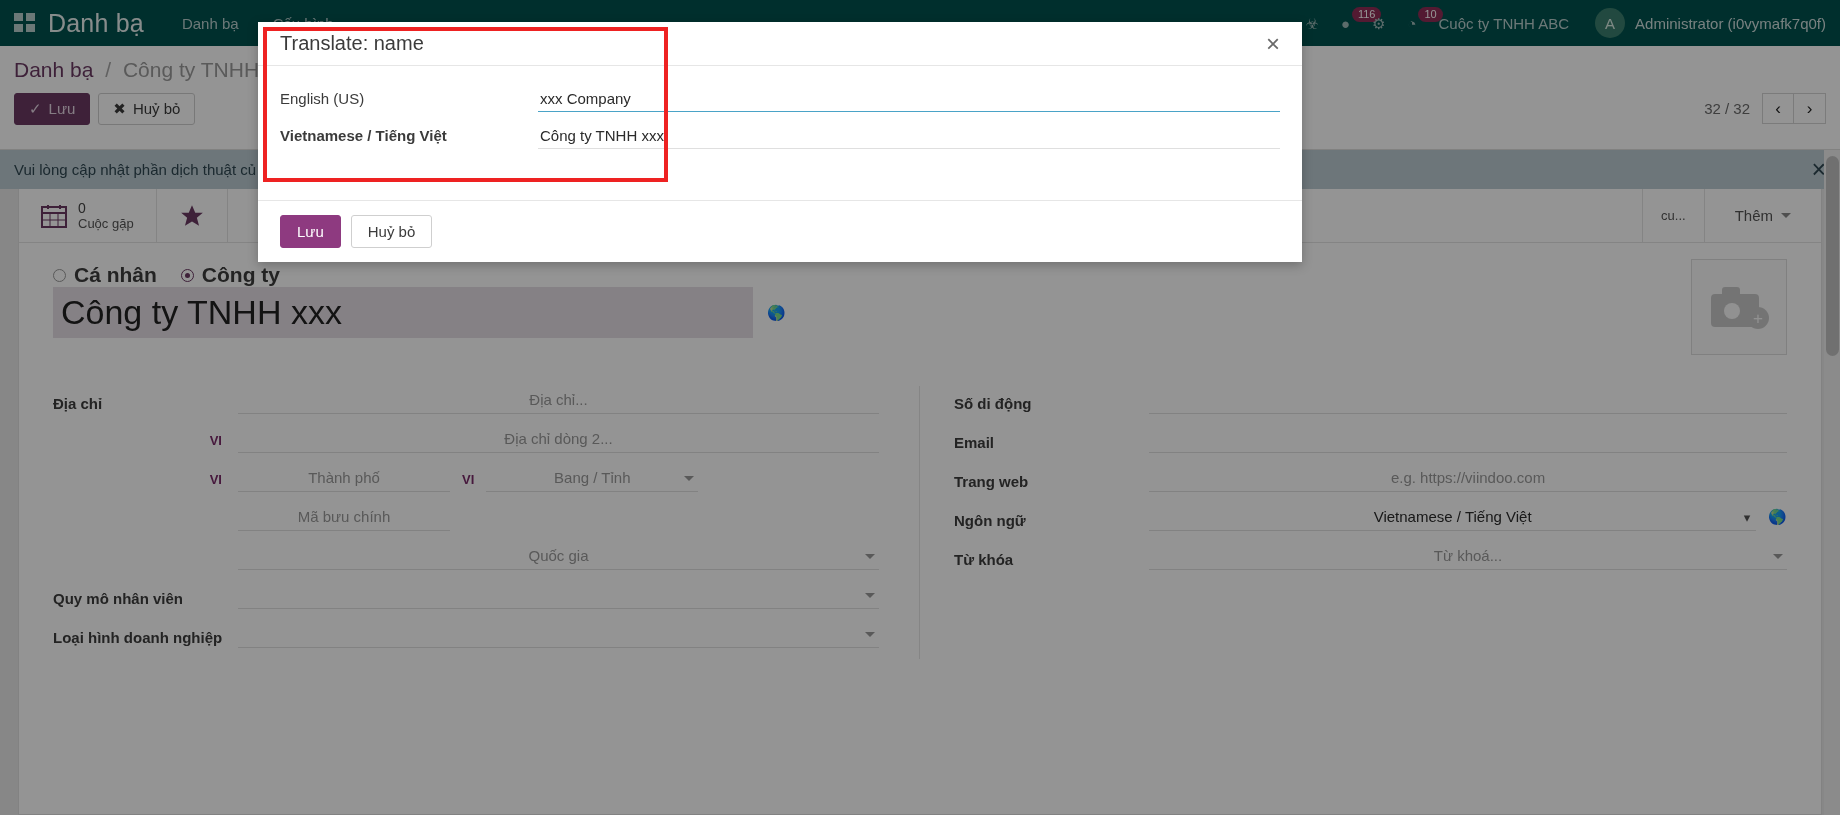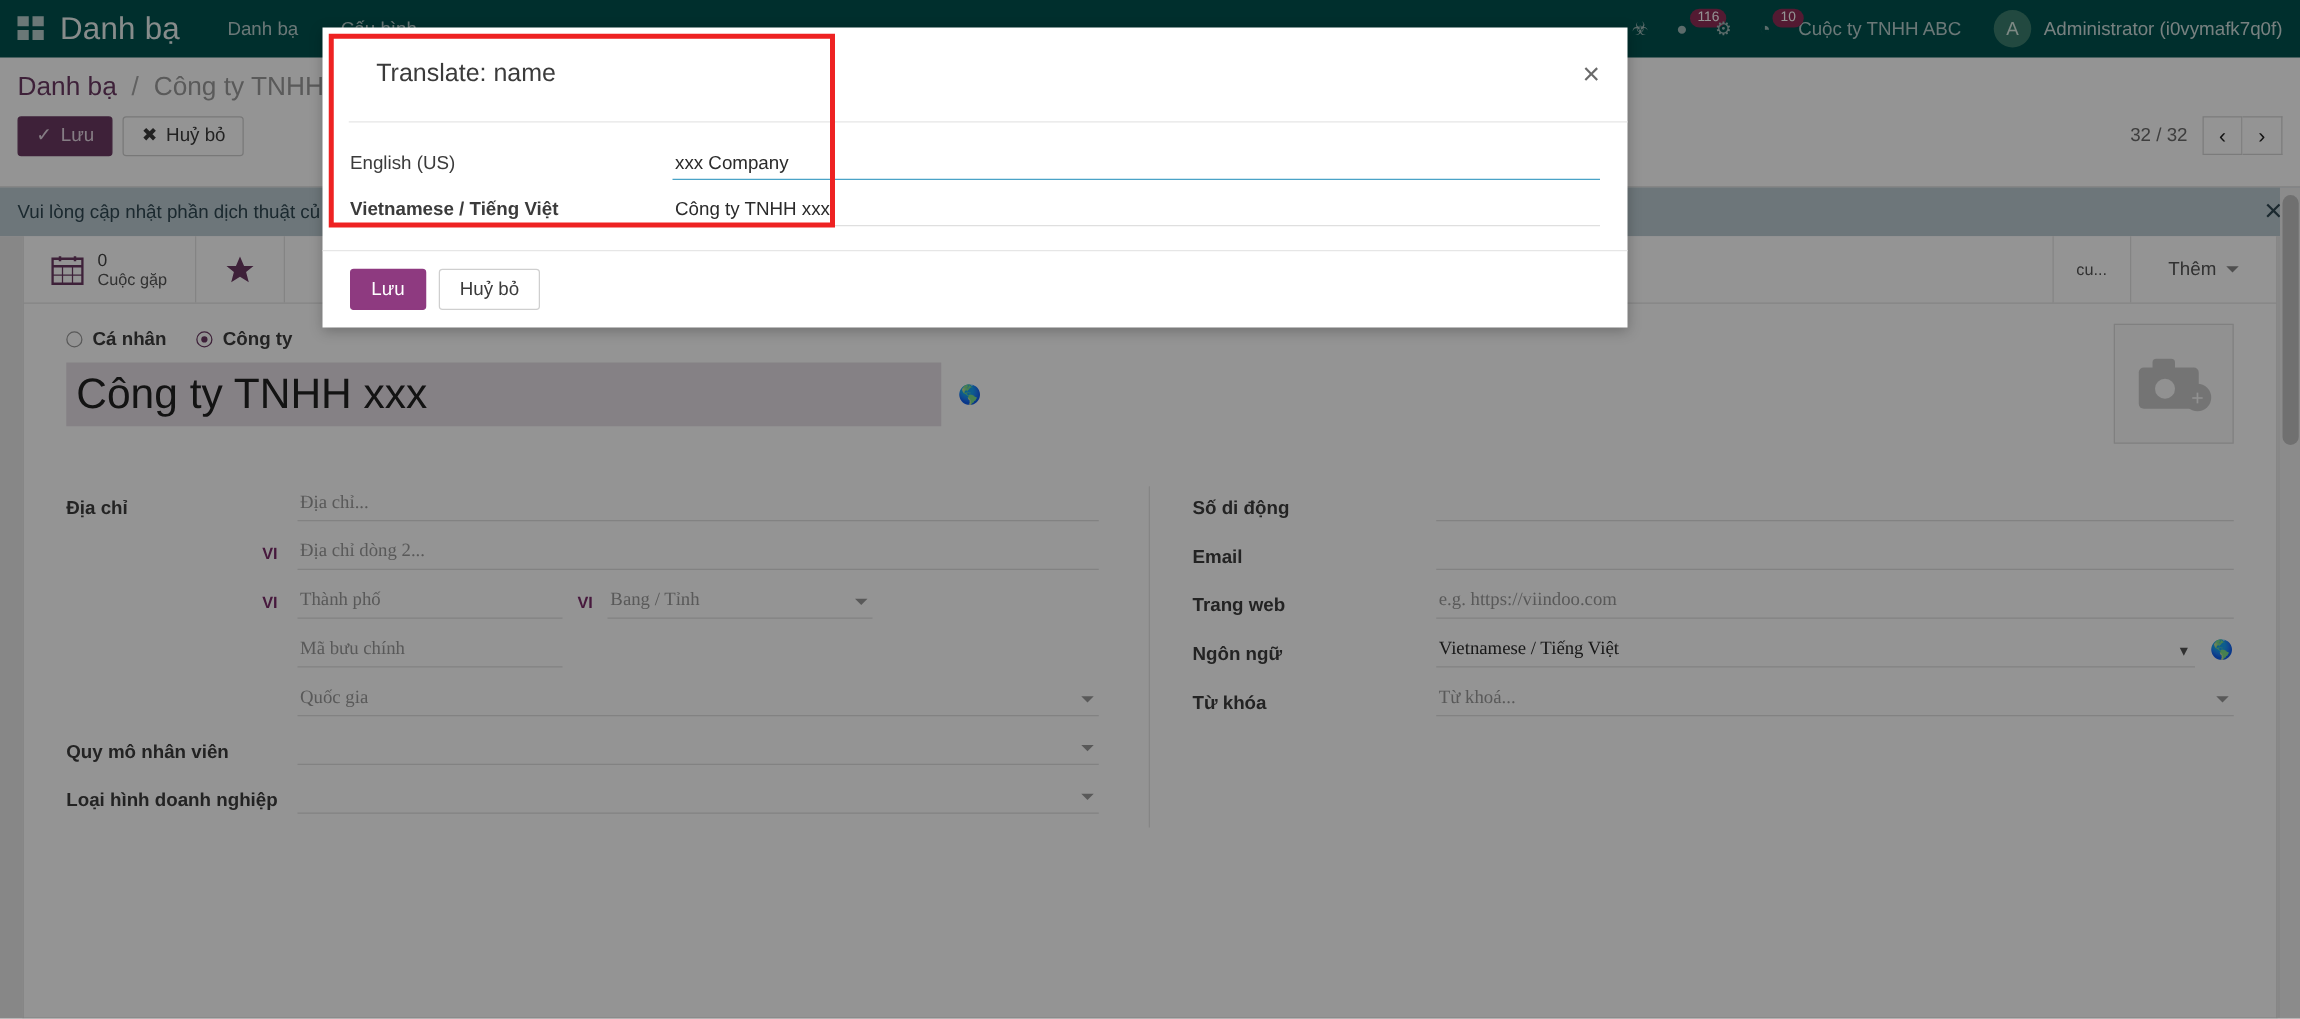--- a/index.html
+++ b/index.html
@@ -83,21 +83,21 @@
     border-right: 1px solid #e3e3e3; color: #6b3a63; font-size: 13px; cursor: pointer;
   }
   .statbtn .sv { display: flex; flex-direction: column; line-height: 15px; color: #555; }
   .statbtn .sv b { font-weight: 400; color: #444; font-size: 14px; }
   .stat-spacer { flex: 1; border-right: 1px solid #e3e3e3; }
   .stat-more { display: flex; align-items: center; gap: 8px; padding: 0 30px; color: #555; font-size: 15px; cursor: pointer; }
   .stat-trunc { display:flex; align-items:center; padding: 0 18px; color:#555; font-size: 13px; border-right: 1px solid #e3e3e3;}
   .caret { width: 0; height: 0; border-left: 5px solid transparent; border-right: 5px solid transparent; border-top: 5px solid #888; }
 
   .form-body { padding: 20px 34px 0 34px; position: relative; }
-  .radios { display: flex; align-items: center; gap: 24px; font-size: 15px; color: #3d3d3d; font-weight: bold; margin-bottom: 10px; }
+  .radios { display: flex; align-items: center; gap: 24px; font-size: 21px; color: #3d3d3d; font-weight: bold; }
   .radio { display: flex; align-items: center; gap: 8px; cursor: pointer; }
   .rdot { width: 13px; height: 13px; border-radius: 50%; border: 1px solid #9a9a9a; background: #fff; position: relative; }
   .rdot.on { border-color: #6b3a63; }
   .rdot.on::after { content: ""; position: absolute; left: 3px; top: 3px; width: 5px; height: 5px; border-radius: 50%; background: #6b3a63; }
 
   .namerow { display: flex; align-items: center; gap: 14px; }
   .nameinput {
     width: 700px; background: #e6dfe6; border: none; font-size: 34px; color: #222;
     padding: 6px 8px; font-family: "Liberation Sans", sans-serif;
   }
@@ -107,21 +107,22 @@
   .col { width: 50%; }
   .col.left { padding-right: 40px; border-right: 1px solid #e6e6e6; }
   .col.right { padding-left: 34px; }
   .frow { display: flex; align-items: flex-start; margin-bottom: 4px; min-height: 35px; }
   .flabel { width: 185px; flex: 0 0 185px; font-size: 15px; color: #3d3d3d; font-weight: bold; padding-top: 6px; line-height: 23px; }
   .flabel.r { width: 195px; flex: 0 0 195px; }
   .fctl { flex: 1; position: relative; }
   .finput {
     width: 100%; border: none; border-bottom: 1px solid #e0e0e0; background: transparent;
     font-size: 15px; color: #2b2b2b; padding: 5px 2px; outline: none;
-    font-family: Liberation Serif, serif;
+    font-family: Liberation Sans, sans-serif;
+    text-align: center;
   }
   .finput::placeholder { color: #9a9a9a; }
   .finput.ph { color: #9a9a9a; }
   .vi-tag { color: #7a2b6a; font-size: 13px; font-weight: bold; }
   .vi-left { width: 185px; flex: 0 0 185px; text-align: right; padding-right: 16px; padding-top: 6px; }
   .splitrow { display: flex; gap: 0; align-items: flex-start; }
   .halfctl { width: 212px; }
   .vi-mid { padding: 6px 12px 0 12px; }
   .selwrap { position: relative; }
   .selwrap .caret2 {
@@ -148,21 +149,21 @@
 
   
   .overlay { position: absolute; inset: 0; background: rgba(0,0,0,0.42); z-index: 20; }
 
   
   .modal {
     position: absolute; top: 22px; left: 258px; width: 1044px; height: 240px;
     background: #ffffff; z-index: 30; box-shadow: 0 3px 10px rgba(0,0,0,.25);
     display: flex; flex-direction: column;
   }
-  .modal-head { height: 76px; border-bottom: 1px solid #e6e6e6; display: flex; align-items: center; padding: 0 22px; margin-left: 21px; }
+  .modal-head { height: 44px; border-bottom: 1px solid #e6e6e6; display: flex; align-items: center; padding: 0 22px; }
   .modal-title { font-size: 20px; color: #3b3b3b; }
   .modal-x { margin-left: auto; font-size: 24px; color: #6a6a6a; cursor: pointer; line-height: 1; }
   .modal-body { flex: 1; padding: 14px 22px 0 22px; }
   .trow { display: flex; align-items: center; height: 37px; }
   .tlabel { width: 258px; flex: 0 0 258px; font-size: 15px; color: #3b3b3b; }
   .tlabel.bold { font-weight: bold; }
   .tctl { flex: 1; }
   .tinput {
     width: 100%; border: none; border-bottom: 1px solid #dfdfdf; background: transparent;
     font-size: 15px; color: #2b2b2b; padding: 4px 2px; outline: none;

